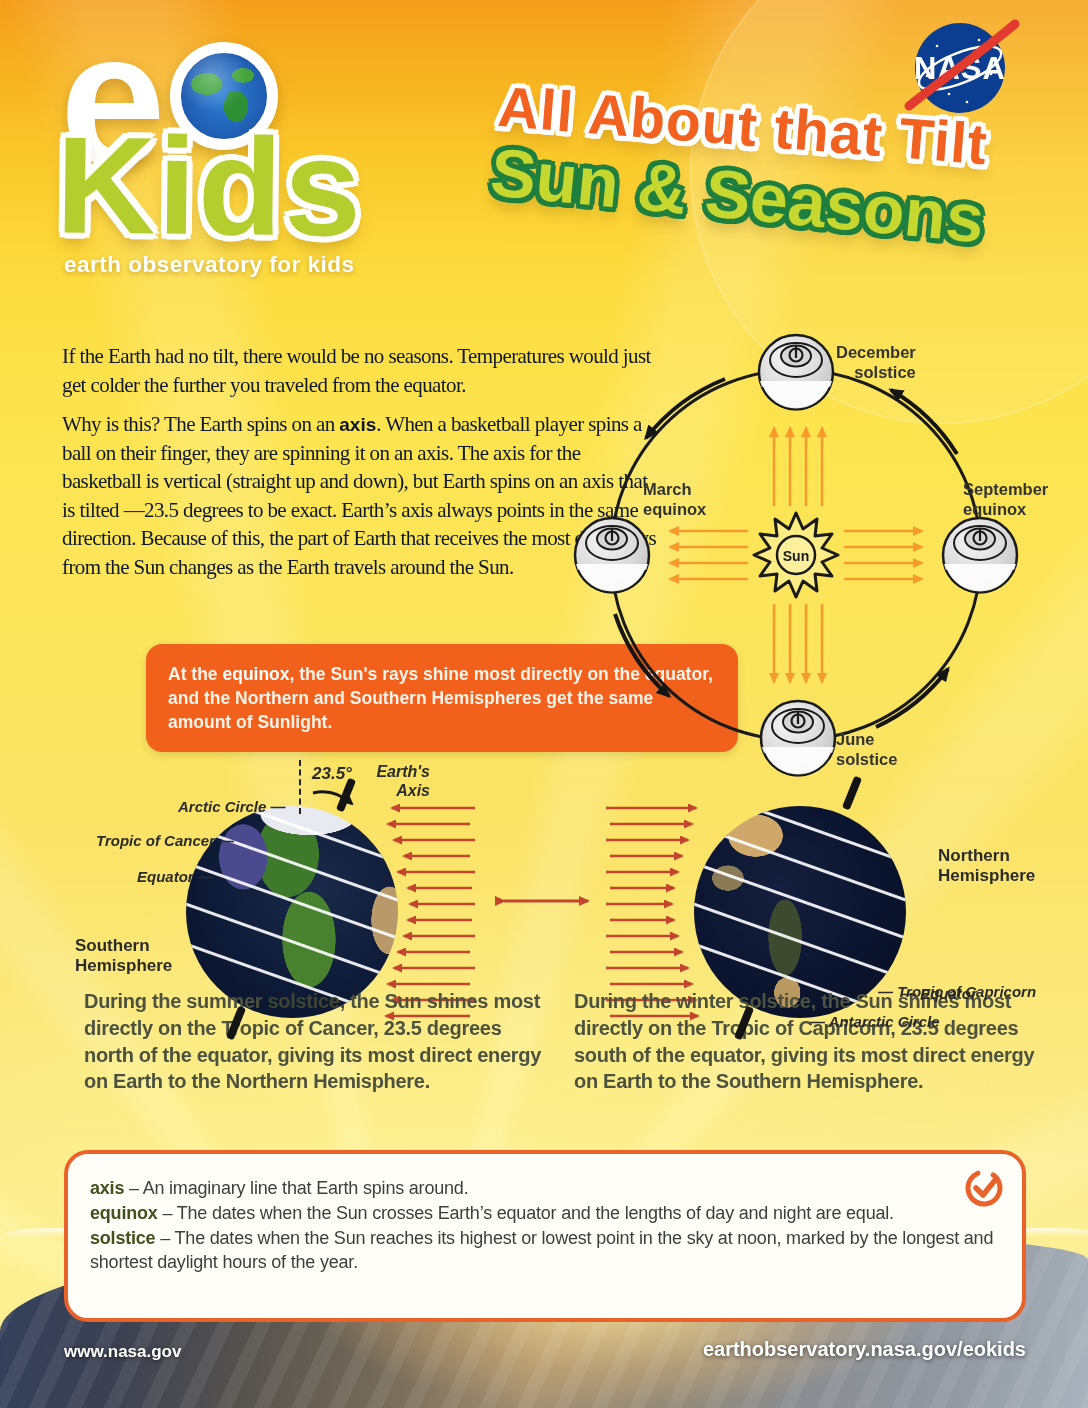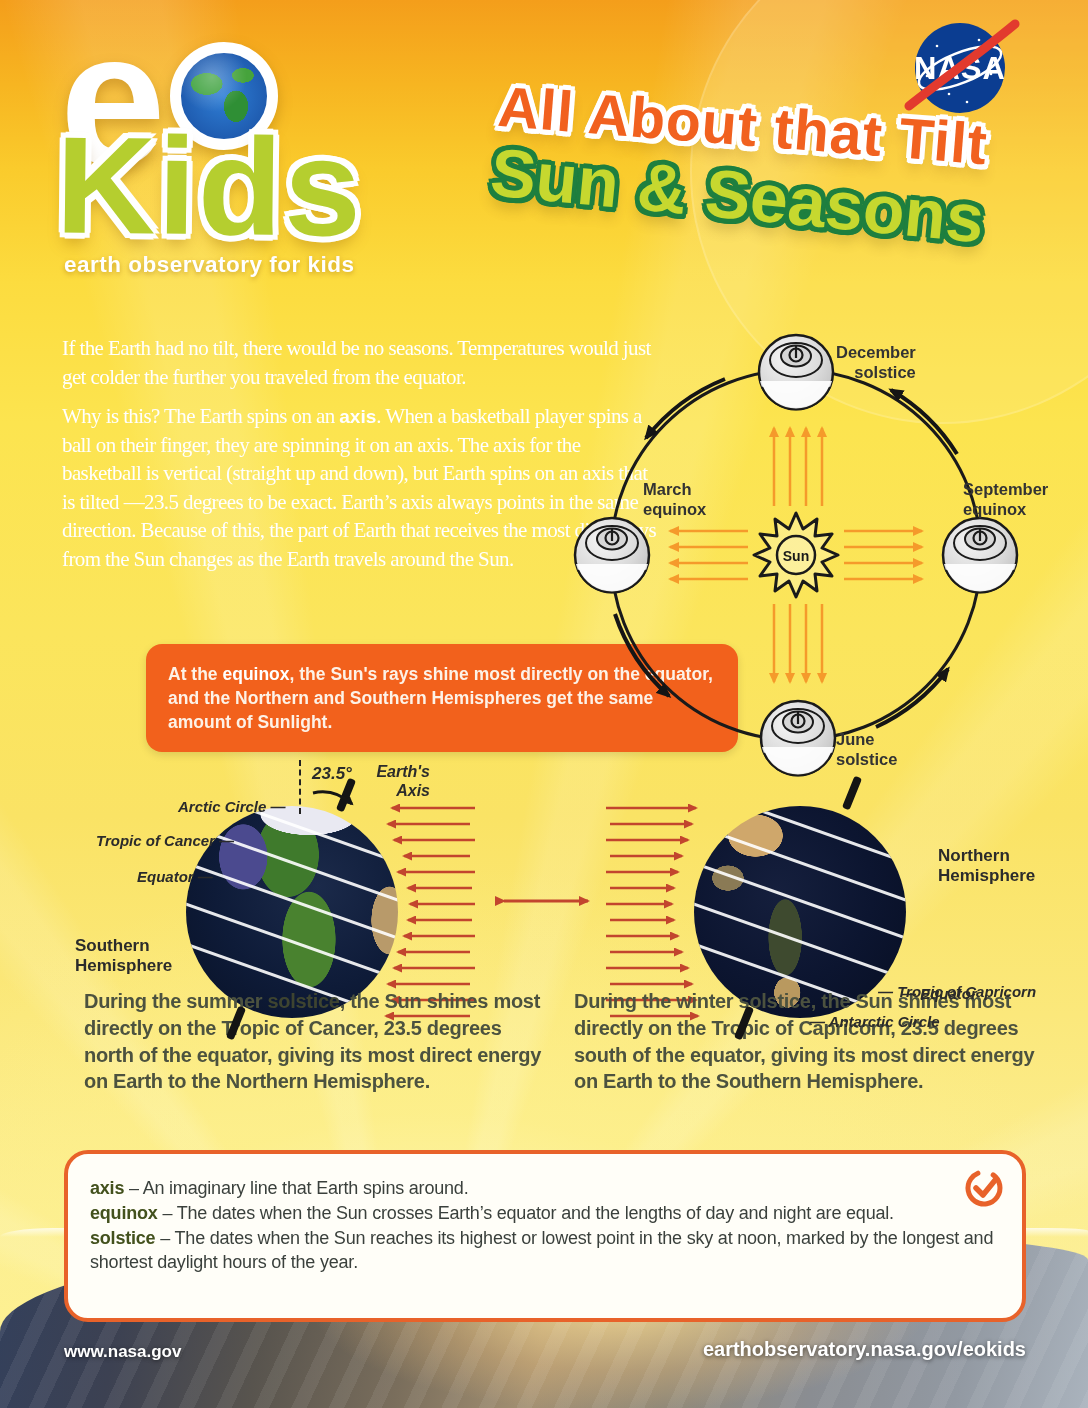--- a/index.html
+++ b/index.html
@@ -38,23 +38,23 @@
   .title{position:absolute;left:420px;top:92px;width:640px;z-index:4;transform:rotate(4.5deg);text-align:center;}
   .title1{font-size:57px;font-weight:800;color:#F1611F;letter-spacing:1px;white-space:nowrap;
     text-shadow:-4px -4px 0 #fff,4px -4px 0 #fff,-4px 4px 0 #fff,4px 4px 0 #fff,
       -5px 0 0 #fff,5px 0 0 #fff,0 -5px 0 #fff,0 5px 0 #fff,
       -3px 5px 0 #fff,3px 5px 0 #fff,0 10px 14px rgba(120,70,0,.3);}
   .title2{font-size:68px;font-weight:800;color:#C6D82F;margin-top:-2px;white-space:nowrap;transform:rotate(1deg);
     text-shadow:-4px -4px 0 #1E7F3F,4px -4px 0 #1E7F3F,-4px 4px 0 #1E7F3F,4px 4px 0 #1E7F3F,
       -5px 0 0 #1E7F3F,5px 0 0 #1E7F3F,0 -5px 0 #1E7F3F,0 5px 0 #1E7F3F,
       -3px 5px 0 #1E7F3F,3px 5px 0 #1E7F3F,0 10px 14px rgba(90,60,0,.3);}
   
-  .intro{position:absolute;left:62px;top:334px;width:600px;z-index:2;
+  .intro{position:absolute;left:62px;top:342px;width:600px;z-index:2;
     font-family:"Liberation Serif",serif;font-size:21px;letter-spacing:-.6px;
-    color:#ffffff;line-height:1.36;}
+    color:#0f172a;line-height:1.36;}
   .intro p{margin:0 0 11px 0;}
   .sans-bold{font-family:"Liberation Sans",sans-serif;font-weight:bold;letter-spacing:0;font-size:19px;}
   
   .callout{position:absolute;left:146px;top:644px;width:548px;z-index:2;
     background:#F2611C;border-radius:16px;padding:18px 22px;
     color:#FDF2E7;font-size:17.5px;font-weight:bold;line-height:1.38;
     box-shadow:0 3px 8px rgba(0,0,0,.12);}
   .callout .xb{font-weight:800;color:#fff;}
   
   .orbit-svg{position:absolute;left:566px;top:318px;z-index:3;}

